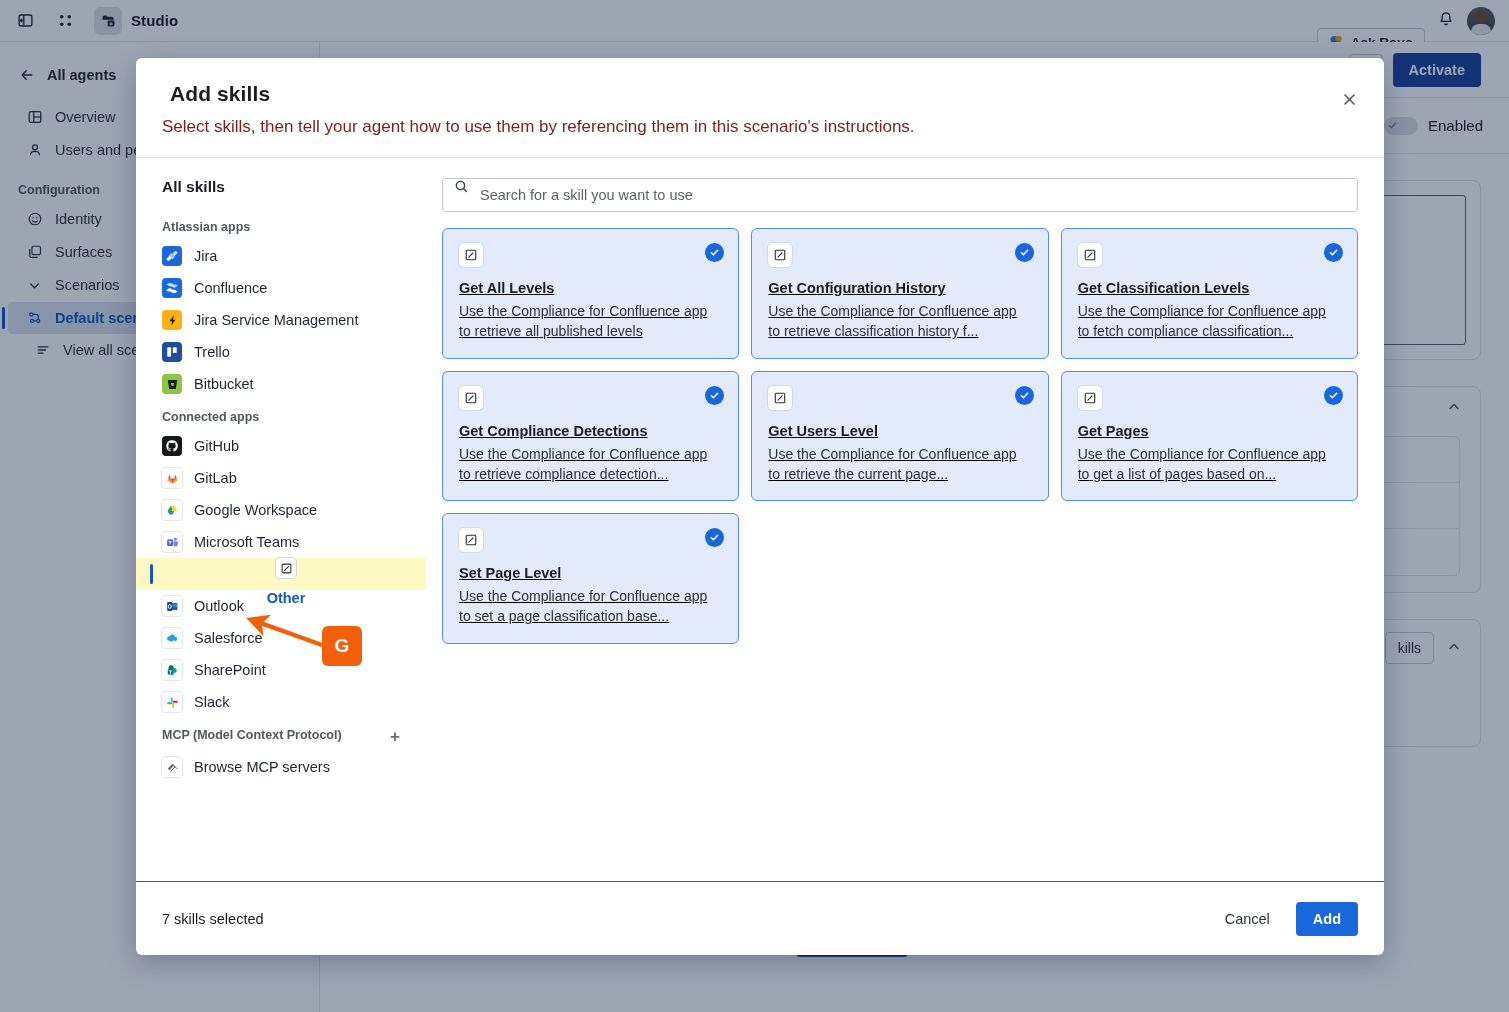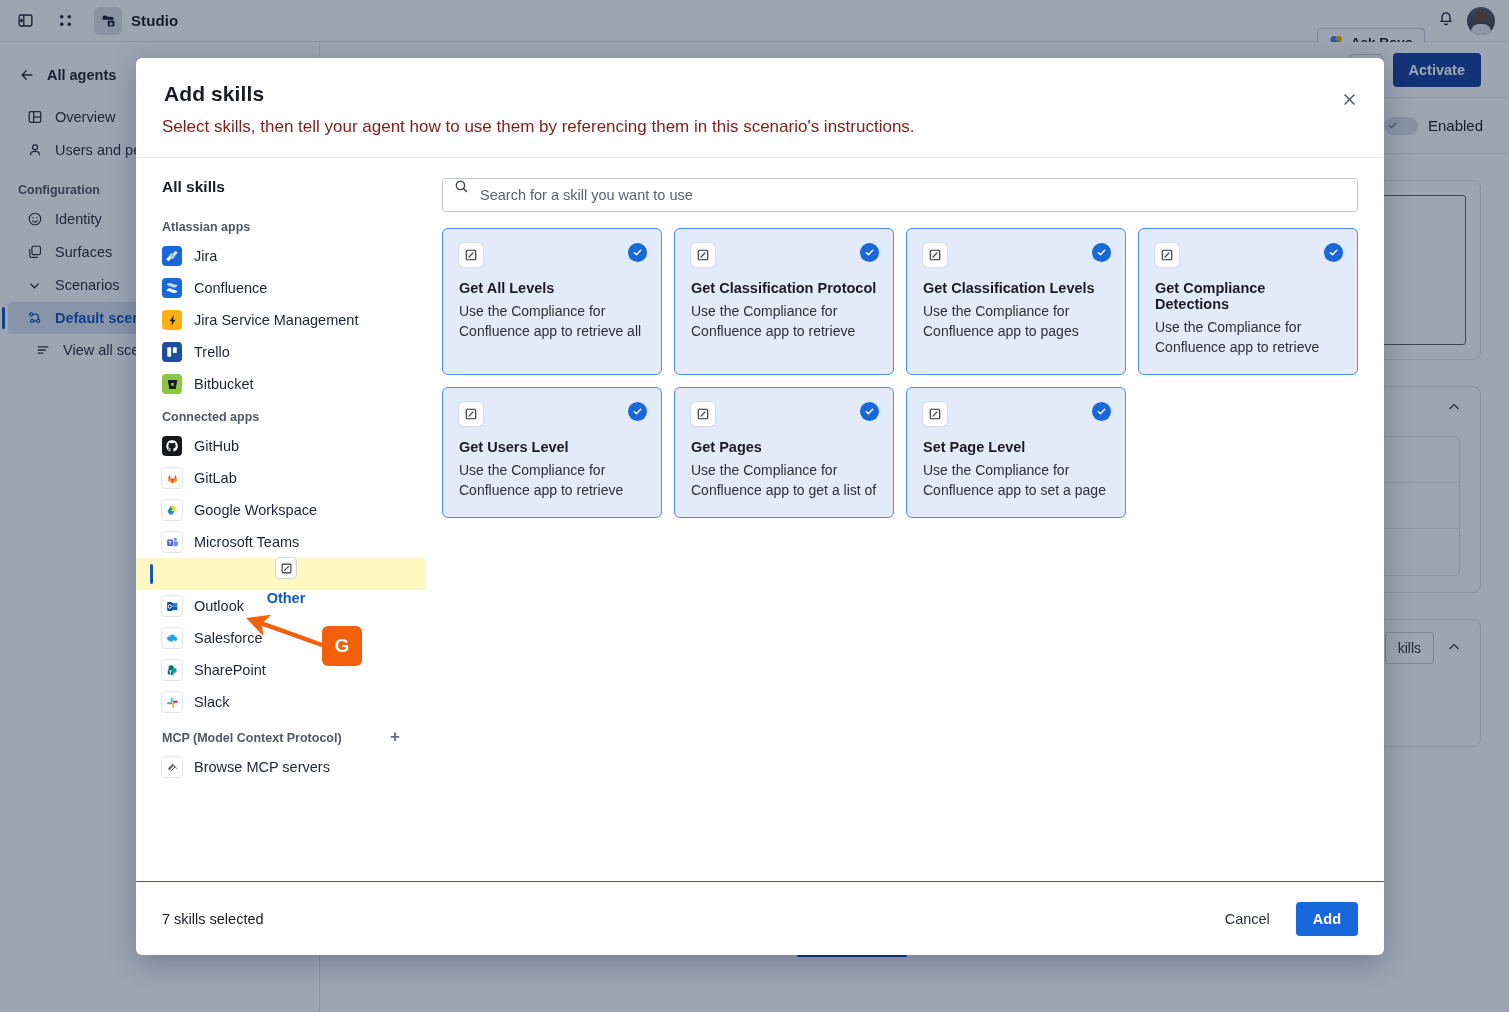--- a/index.html
+++ b/index.html
@@ -142,33 +142,33 @@
   }
 
   
   #modal {
     position: absolute; left: 136px; top: 58px; width: 1248px; height: 897px;
     background: #ffffff; border-radius: 6px; z-index: 60;
     box-shadow: 0 8px 28px rgba(9,30,66,0.28);
     display: flex; flex-direction: column; overflow: hidden;
   }
   .modal-head { padding: 24px 26px 20px 26px; border-bottom: 1px solid #e5e7ea; position: relative; }
-  .modal-title { font-size: 21px; font-weight: 700; color: #1a1c21; margin: 0 0 11px 2px; letter-spacing: .1px; }
+  .modal-title { font-size: 21px; font-weight: 700; color: #1a1c21; margin: 0 0 11px 8px; letter-spacing: .1px; }
   .modal-sub { font-size: 17px; color: #7f1d1d; }
   .modal-close {
     position: absolute; right: 20px; top: 26px; width: 30px; height: 30px;
     display: flex; align-items: center; justify-content: center;
     color: #55595f; border-radius: 4px;
   }
   .modal-body { flex: 1; display: flex; min-height: 0; }
 
   
   .mnav { width: 290px; padding: 20px 0 0 0; overflow-y: auto; }
   .mnav-title { font-size: 15.5px; font-weight: 700; color: #1a1c21; padding: 0 18px 14px 26px; }
-  .mnav-group { font-size: 12.5px; font-weight: 700; color: #53575f; padding: 10px 26px 6px 26px; display: flex; align-items: flex-end; }
+  .mnav-group { font-size: 12.5px; font-weight: 700; color: #53575f; padding: 10px 26px 6px 26px; display: flex; align-items: flex-start; }
   .mnav-group .plus { margin-left: auto; color: #6b6f76; font-size: 17px; line-height: 1; }
   .mnav-item {
     display: flex; align-items: center; gap: 12px;
     height: 32px; padding: 0 16px 0 26px; font-size: 14.5px; color: #1f2430;
     position: relative;
   }
   .mnav-item.selected { background: #fef9c3; color: #1558bb; font-weight: 600; flex-direction: column; }
   .mnav-item.selected::before {
     content: ""; position: absolute; left: 14px; top: 6px; bottom: 6px; width: 3px;
     background: #1558bb; border-radius: 2px;
@@ -186,21 +186,21 @@
     display: flex; gap: 9px; padding: 0 11px; background: #fff;
   }
   .search-wrap input {
     border: none; outline: none; flex: 1; font-size: 14.5px; color: #1a1c21;
     font-family: "Liberation Sans", sans-serif; background: transparent;
   }
   .search-wrap input::placeholder { color: #5c6069; }
 
   .cards {
     margin-top: 16px;
-    display: grid; grid-template-columns: repeat(4, 1fr); gap: 12px;
+    display: grid; grid-template-columns: repeat(3, 1fr); gap: 12px; text-decoration: underline;
   }
   .card {
     background: #e3ebfa; border: 1.5px solid #4c8ef0; border-radius: 6px;
     padding: 14px 16px 16px 16px; position: relative; min-height: 130px;
   }
   .card-ico {
     width: 24px; height: 24px; border-radius: 5px; background: #fff;
     display: flex; align-items: center; justify-content: center;
     box-shadow: 0 0 0 1px rgba(9,30,66,0.08);
   }
@@ -652,38 +652,38 @@
             <svg width="14" height="14" viewBox="0 0 16 16" fill="none" stroke="#2c3038" stroke-width="1.3">
                 <rect x="2.6" y="2.6" width="10.8" height="10.8" rx="1.2"></rect>
                 <path d="M5.6 10.4L10.4 5.6" stroke-linecap="round"></path>
               </svg>
           </div>
           <div class="card-check">
             <svg width="11" height="11" viewBox="0 0 16 16" fill="none" stroke="#fff" stroke-width="2.1" stroke-linecap="round" stroke-linejoin="round">
                 <path d="M3.4 8.3l3 3 6.2-6.6"></path>
               </svg>
           </div>
-          <div class="card-title">Get Classification Protocol</div>
+          <div class="card-title">Get Configuration History</div>
           <div class="card-desc">Use the Compliance for Confluence app to retrieve classification history f...</div>
         </div>
 
         <div class="card">
           <div class="card-ico">
             <svg width="14" height="14" viewBox="0 0 16 16" fill="none" stroke="#2c3038" stroke-width="1.3">
                 <rect x="2.6" y="2.6" width="10.8" height="10.8" rx="1.2"></rect>
                 <path d="M5.6 10.4L10.4 5.6" stroke-linecap="round"></path>
               </svg>
           </div>
           <div class="card-check">
             <svg width="11" height="11" viewBox="0 0 16 16" fill="none" stroke="#fff" stroke-width="2.1" stroke-linecap="round" stroke-linejoin="round">
                 <path d="M3.4 8.3l3 3 6.2-6.6"></path>
               </svg>
           </div>
           <div class="card-title">Get Classification Levels</div>
-          <div class="card-desc">Use the Compliance for Confluence app to pages available classification...</div>
+          <div class="card-desc">Use the Compliance for Confluence app to fetch compliance classification...</div>
         </div>
 
         <div class="card">
           <div class="card-ico">
             <svg width="14" height="14" viewBox="0 0 16 16" fill="none" stroke="#2c3038" stroke-width="1.3">
                 <rect x="2.6" y="2.6" width="10.8" height="10.8" rx="1.2"></rect>
                 <path d="M5.6 10.4L10.4 5.6" stroke-linecap="round"></path>
               </svg>
           </div>
           <div class="card-check">

